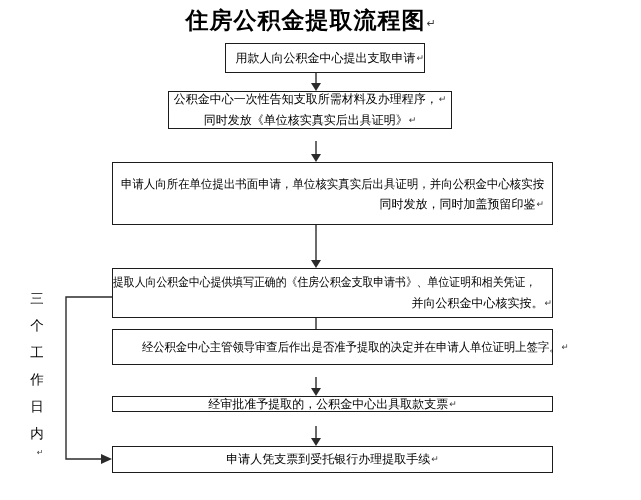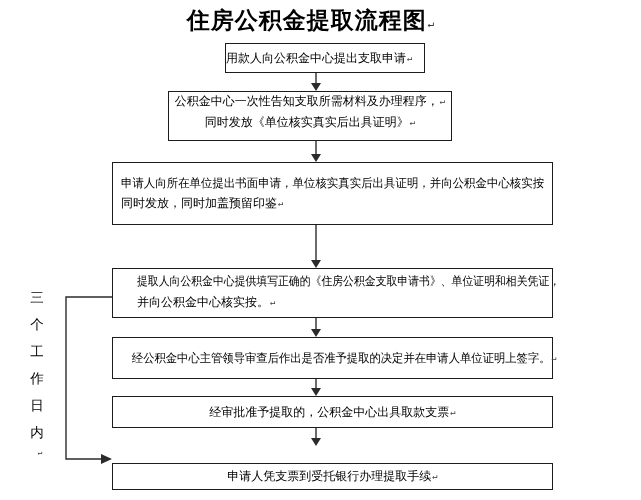--- a/index.html
+++ b/index.html
@@ -1,21 +1,21 @@
 <!DOCTYPE html>
 <html><head>
 <meta charset="utf-8">
 <style>
   html, body { margin: 0; padding: 0; background: #ffffff; }
   .canvas {
     position: relative;
     width: 641px;
     height: 500px;
     background: #ffffff;
-    font-family: Liberation Mono, monospace;
+    font-family: Liberation Sans, sans-serif;
     color: #000000;
     overflow: hidden;
     border-radius: 15px;
   }
   .title {
     position: absolute;
     left: 0;
     top: 5px;
     width: 622px;
     text-align: center;
@@ -48,27 +48,27 @@
     font-size: 12px;
     color: #000000;
   }
   .line { width: 100%; }
   .fit {
     display: inline-block;
     white-space: nowrap;
     transform-origin: center center;
   }
   .leftalign .fit { transform-origin: left center; }
-  .b1 { left: 225px; top: 43px;  width: 200px; height: 30px; text-align: left; }
-  .b2 { left: 168px; top: 91px;  width: 284px; height: 50px; text-align: center; line-height: 21px; padding: 6px 4px; justify-content: flex-end; }
-  .b3 { left: 112px; top: 162px; width: 441px; height: 63px; text-align: left;  line-height: 20px; padding: 0 8px; }
-  .b4 { left: 112px; top: 268px; width: 441px; height: 50px; text-align: left;  line-height: 21px; padding: 0 24px; }
-  .b5 { left: 112px; top: 337px; width: 441px; height: 42px; text-align: center; padding: 0 6px; }
-  .b6 { left: 112px; top: 396px; width: 441px; height: 32px; text-align: center; }
-  .b7 { left: 112px; top: 446px; width: 441px; height: 27px; text-align: center; margin-top: 17px; }
+  .b1 { left: 225px; top: 43px;  width: 200px; height: 30px; text-align: right; }
+  .b2 { left: 168px; top: 91px;  width: 284px; height: 38px; text-align: center; line-height: 21px; padding: 0 4px; }
+  .b3 { left: 112px; top: 162px; width: 441px; height: 63px; text-align: right;  line-height: 20px; padding: 0 8px; }
+  .b4 { left: 112px; top: 268px; width: 441px; height: 50px; text-align: right;  line-height: 21px; padding: 0 0; }
+  .b5 { left: 112px; top: 329px; width: 441px; height: 36px; text-align: center; padding: 0 16px; }
+  .b6 { left: 112px; top: 396px; width: 441px; height: 16px; text-align: center; }
+  .b7 { left: 112px; top: 446px; width: 441px; height: 27px; text-align: center; }
   .side {
     position: absolute;
     left: 28px;
     top: 292px;
     width: 18px;
     display: flex;
     flex-direction: column;
     align-items: center;
     gap: 13.5px;
     font-size: 13.5px;

